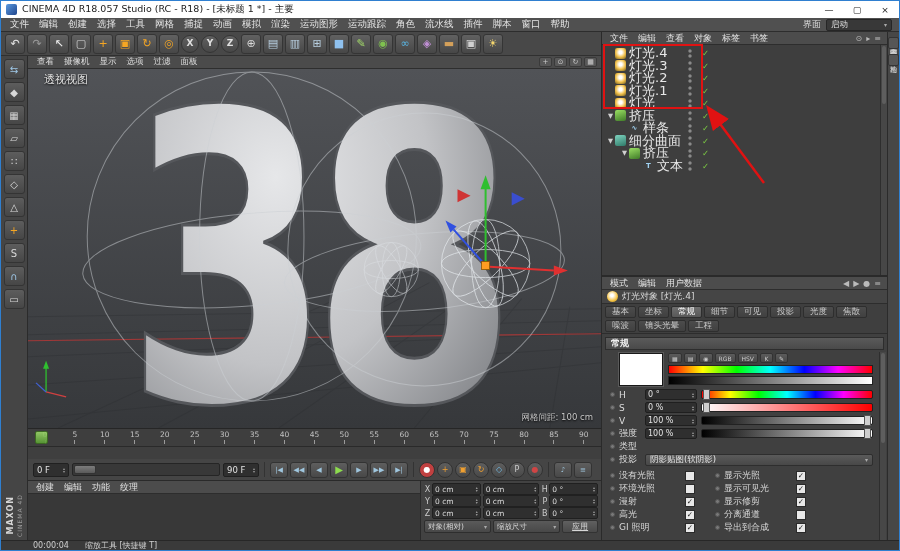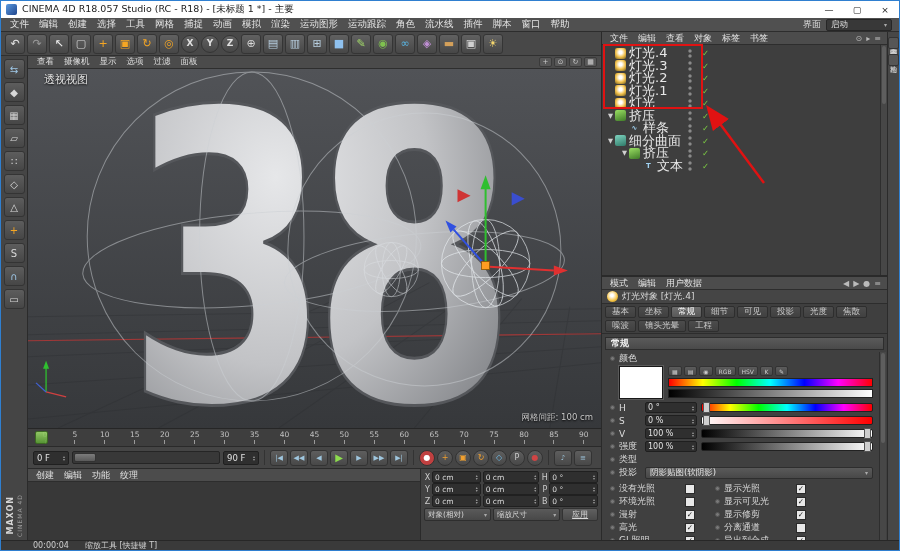--- a/index.html
+++ b/index.html
@@ -55,21 +55,21 @@
 .grid-info{position:absolute;right:8px;bottom:4px;font-size:8.5px;color:#c8c8c8;text-shadow:0 1px 2px #000;}
 
 
 .ruler{height:18px;background:#3e3e3e;border-bottom:1px solid #2a2a2a;position:relative;display:flex;padding:1px 10px 0;}
 .ruler-ticks{flex:1;display:flex;justify-content:space-between;}
 .tick{display:flex;flex-direction:column;align-items:center;width:14px;font-size:7.5px;color:#c2c2c2;}
 .tline{width:1px;height:4px;background:#9a9a9a;margin-top:1px;}
 .frame-marker{position:absolute;left:7px;top:2px;width:13px;height:13px;background:linear-gradient(#9bd46a,#5a9e34);border:1px solid #3c6e1f;border-radius:2px;opacity:.9;}
 
 
-.transport{height:22px;background:#454545;border-bottom:1px solid #2a2a2a;display:flex;align-items:center;gap:3px;padding:0 5px;}
+.transport{height:22px;background:#454545;border-bottom:1px solid #2a2a2a;display:flex;align-items:center;gap:3px;padding:0 5px;margin-top:12px;}
 .t-field{width:36px;height:14px;background:#2f2f2f;border:1px solid #202020;border-radius:2px;font-size:8.5px;display:flex;align-items:center;padding:0 3px;color:#e0e0e0;flex:none;}
 .t-slider{width:148px;height:13px;background:#383838;border:1px solid #252525;border-radius:2px;position:relative;flex:none;}
 .t-handle{position:absolute;left:1px;top:1px;width:22px;height:9px;background:linear-gradient(#7c7c7c,#5a5a5a);border:1px solid #333;border-radius:2px;}
 .t-sep{width:1px;height:15px;background:#333;margin:0 2px;flex:none;}
 .t-btn{width:18px;height:16px;border-radius:3px;background:linear-gradient(#5e5e5e,#484848);border:1px solid #333;color:#9fc6de;font-size:7px;display:flex;align-items:center;justify-content:center;flex:none;}
 .t-btn.play{color:#8ddc4e;font-size:10px;}
 .r-btn{width:16px;height:16px;border-radius:50%;display:flex;align-items:center;justify-content:center;font-size:8px;border:1px solid #333;background:linear-gradient(#5e5e5e,#484848);flex:none;}
 
 
 .bottom-row{flex:1;display:flex;}
@@ -907,24 +907,20 @@
           <span class="am-tab">可见</span>
           <span class="am-tab">投影</span>
           <span class="am-tab">光度</span>
           <span class="am-tab">焦散</span>
           <span class="am-tab">噪波</span>
           <span class="am-tab">镜头光晕</span>
           <span class="am-tab">工程</span>
         </div>
       <div class="am-section">常规</div>
       <div class="am-body">
-        <div class="am-row">
-          <span class="kdot"></span>
-          <span class="am-label">颜色</span>
-        </div>
         <div class="swatch-row">
           <span class="color-swatch"></span>
           <span class="spec-col">
             <span class="mode-btns">
 
             <span class="mode-btn">▦</span>
                 <span class="mode-btn">▤</span>
                 <span class="mode-btn">◉</span>
                 <span class="mode-btn">RGB</span>
                 <span class="mode-btn">HSV</span>

